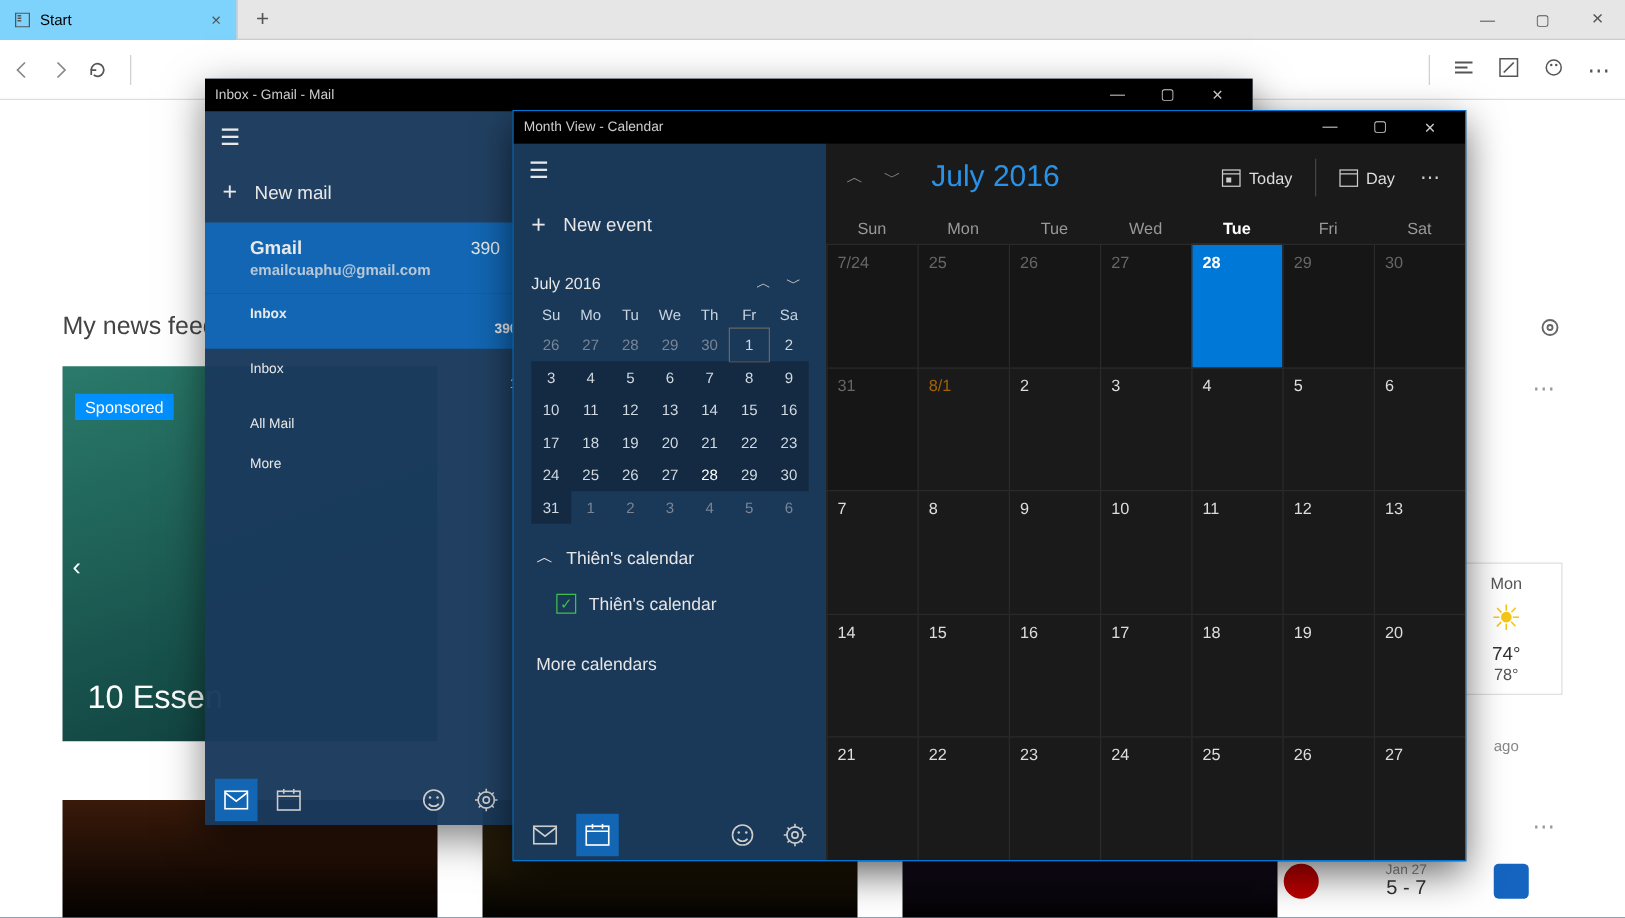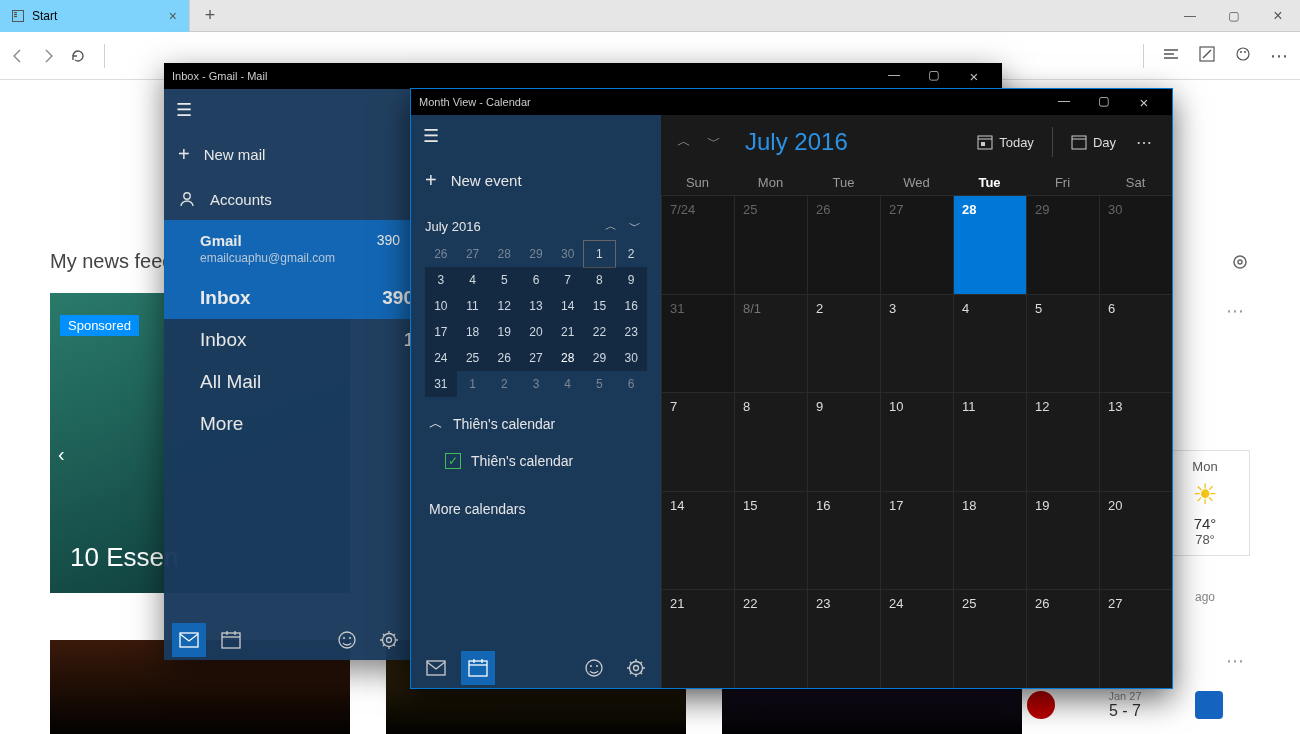--- a/index.html
+++ b/index.html
@@ -44,22 +44,22 @@
 .mailwin { position:absolute; top:63px; left:164px; width:838px; height:597px; background:rgba(26,58,92,0.97); box-shadow:0 10px 30px rgba(0,0,0,0.5); }
 .titlebar { height:26px; background:#000; color:#ccc; display:flex; align-items:center; padding:0 8px; font-size:11px; }
 .titlebar .wctrl { margin-left:auto; display:flex; gap:0; }
 .titlebar .wctrl div { width:40px; text-align:center; font-size:12px; color:#ccc; }
 .mail-body { display:flex; height:calc(100% - 26px); }
 .mail-side { width:250px; display:flex; flex-direction:column; color:#e8e8e8; }
 .ham { padding:10px 12px; font-size:18px; }
 .side-item { display:flex; align-items:center; gap:14px; padding:12px 14px; font-size:15px; }
 .side-item.sel { background:#1266b3; }
 .side-item .count { margin-left:auto; font-size:14px; }
-.sub { font-size:12px; color:#b8c7d6; display:block; margin-top:2px; }
-.folder-item { padding:10px 0 10px 36px; display:flex; font-size:19px; }
+.sub { font-size:12px; color:#b8c7d6; display:block; margin-top:2px;font-weight:bold; }
+.folder-item { padding:10px 0 10px 36px; display:flex; font-size:11px;flex-direction:column; }
 .folder-item.sel { background:#1266b3; font-weight:600; }
 .mail-bottom { margin-top:auto; height:40px; display:flex; align-items:center; padding:0 8px; gap:8px; }
 .mail-bottom .ic { width:34px; height:34px; display:flex; align-items:center; justify-content:center; color:#ddd; }
 .mail-bottom .ic.sel { background:#1266b3; }
 .mail-bottom .sp { flex:1; }
 
 
 .calwin { position:absolute; top:88px; left:410px; width:763px; height:601px; background:#1a1a1a; box-shadow:0 10px 30px rgba(0,0,0,0.6); border:1px solid #0078d7; }
 .calwin .titlebar { background:#000; color:#ccc; }
 .cal-body { display:flex; height:calc(100% - 26px); }
@@ -88,21 +88,21 @@
 .cal-section { padding:10px 18px; font-size:14px; display:flex; align-items:center; gap:10px; }
 .cal-check { width:16px; height:16px; border:1px solid #3fbf4f; display:inline-flex; align-items:center; justify-content:center; color:#3fbf4f; font-size:12px; }
 
 
 .mg-head { display:grid; grid-template-columns:repeat(7,1fr); text-align:center; font-size:13px; color:#999; height:26px; align-items:center; }
 .mg-head .cur { color:#fff; font-weight:600; }
 .mg { flex:1; display:grid; grid-template-columns:repeat(7,1fr); grid-template-rows:repeat(5,1fr); }
 .mg .cell { border-top:1px solid #2a2a2a; border-left:1px solid #2a2a2a; padding:6px 8px; font-size:13px; color:#ddd; position:relative; }
 .mg .cell.dim { color:#666; background:#161616; }
 .mg .cell.today { background:#0078d7; color:#fff; font-weight:600; }
-.mg .cell.aug1 { color:#737373; }
+.mg .cell.aug1 { color:#a16207; }
 svg { display:block; }
 </style>
 </head>
 <body>
 
 <div class="edge-top">
   <div class="edge-tab">
     <svg width="12" height="12" viewBox="0 0 12 12">
         <rect x="0.5" y="0.5" width="11" height="11" fill="none" stroke="#555"></rect>
         <rect x="2" y="2" width="3" height="1.2" fill="#555"></rect>
@@ -215,29 +215,20 @@
       <div style="font-size:15px">×</div>
     </div>
   </div>
   <div class="mail-body">
     <div class="mail-side">
       <div class="ham">☰</div>
       <div class="side-item">
         <span style="font-size:20px;font-weight:300">+</span>
         <span>New mail</span>
       </div>
-      <div class="side-item">
-        <span>
-            <svg width="18" height="18" viewBox="0 0 18 18">
-              <circle cx="9" cy="6" r="3.2" fill="none" stroke="#ddd" stroke-width="1.4"></circle>
-              <path d="M3 16c0-3 3-5 6-5s6 2 6 5" fill="none" stroke="#ddd" stroke-width="1.4"></path>
-            </svg>
-          </span>
-        <span>Accounts</span>
-      </div>
       <div class="side-item sel" style="padding-left:36px;align-items:flex-start">
         <div style="flex:1">
           <span style="font-weight:600">Gmail</span>
           <span class="sub">emailcuaphu@gmail.com</span>
         </div>
         <span class="count">390</span>
       </div>
       <div id="mail-folders">
           <div class="folder-item sel">
             <span>Inbox</span>
@@ -309,20 +300,29 @@
         <span style="font-size:20px;font-weight:300">+</span>
         <span>New event</span>
       </div>
       <div class="mini">
         <div class="mini-head">
           <span>July 2016</span>
           <span class="sp"></span>
           <span class="arr">︿</span>
           <span class="arr">﹀</span>
         </div>
+        <div class="mini-grid" id="mini-dh">
+            <div class="dh">Su</div>
+            <div class="dh">Mo</div>
+            <div class="dh">Tu</div>
+            <div class="dh">We</div>
+            <div class="dh">Th</div>
+            <div class="dh">Fr</div>
+            <div class="dh">Sa</div>
+          </div>
         <div class="mini-grid" id="mini-days">
             <div class="d dim">26</div>
             <div class="d dim">27</div>
             <div class="d dim">28</div>
             <div class="d dim">29</div>
             <div class="d dim">30</div>
             <div class="d box">1</div>
             <div class="d">2</div>
             <div class="d dark">3</div>
             <div class="d dark">4</div>

